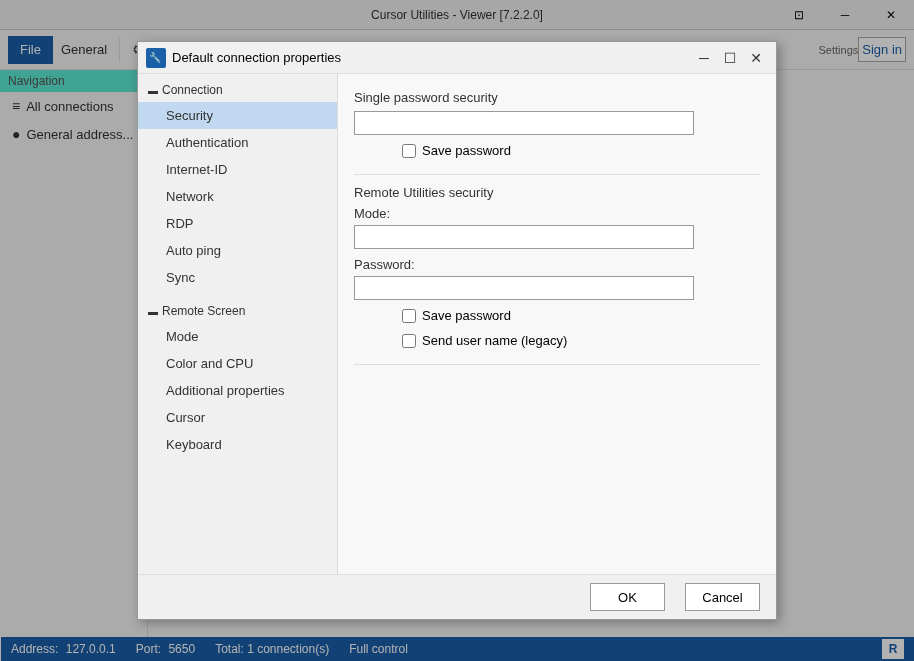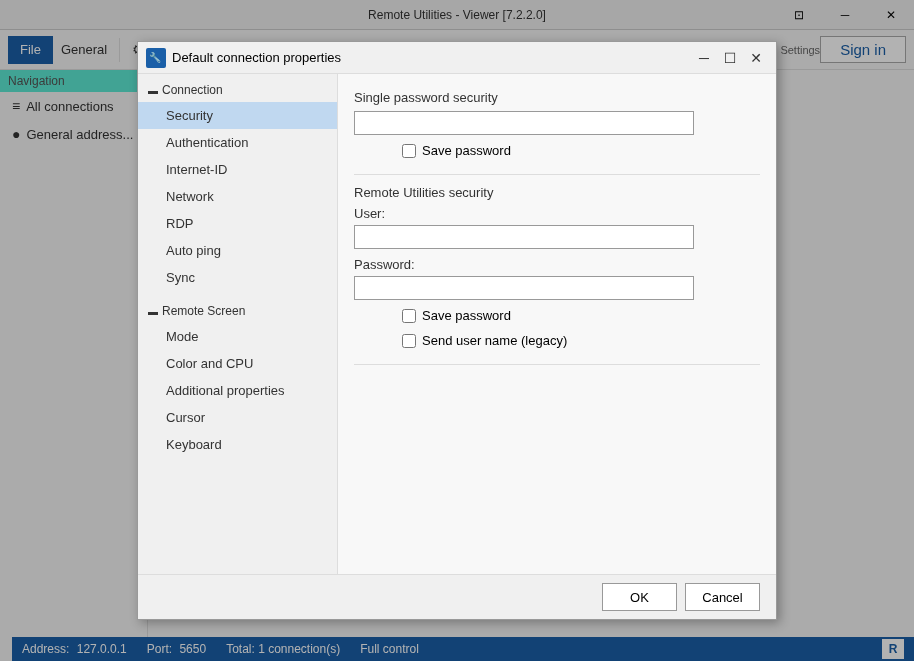--- a/index.html
+++ b/index.html
@@ -79,23 +79,23 @@
       cursor: pointer;
       font-size: 13px;
       color: #333;
       height: 28px;
     }
 
     .sign-in-btn {
       margin-left: auto;
       background: white;
       border: 1px solid #aaa;
-      padding: 4px 19px;
-      cursor: pointer;
-      font-size: 15px;
+      padding: 4px 3px;
+      cursor: pointer;
+      font-size: 13px;
       color: #1a5fa8;
     }
 
     .sidebar-header {
       padding: 4px 8px;
       font-size: 12px;
       color: #555;
       background: #5eead4;
     }
 
@@ -135,21 +135,21 @@
       height: 24px;
       background: #1a5fa8;
       display: flex;
       align-items: center;
       padding: 0 10px;
       color: white;
       font-size: 12px;
       gap: 20px;
       position: absolute;
       bottom: 0;
-      left: 12px;
+      left: 1px;
       right: 0;
     }
 
     
     .modal-overlay {
       position: absolute;
       top: 0; left: 0; right: 0; bottom: 0;
       background: rgba(0,0,0,0.3);
       display: flex;
       align-items: center;
@@ -297,21 +297,21 @@
       color: #333;
       margin-bottom: 4px;
       display: block;
     }
 
     .modal-footer {
       border-top: 1px solid #ddd;
       padding: 8px 16px;
       display: flex;
       justify-content: flex-end;
-      gap: 8px;
+      gap: 20px;
       background: #f0f0f0;
     }
 
     .footer-btn {
       min-width: 75px;
       height: 28px;
       border: 1px solid #999;
       background: white;
       cursor: pointer;
       font-size: 13px;
@@ -322,21 +322,21 @@
     .collapse-section {
       margin-bottom: 16px;
     }
   </style>
 </head>
 <body>
 
 <div class="app-window">
 
   <div class="app-titlebar">
-    <span>Remote Utilities - Viewer [7.2.2.0]</span>
+    <span>Cursor Utilities - Viewer [7.2.2.0]</span>
     <div class="app-titlebar-controls">
       <button class="app-titlebar-btn">⊡</button>
       <button class="app-titlebar-btn">─</button>
       <button class="app-titlebar-btn">✕</button>
     </div>
   </div>
 
   <div class="app-toolbar">
     <button class="file-btn">File</button>
     <button class="toolbar-btn">General</button>
@@ -462,21 +462,21 @@
               <input type="checkbox" style="">
               <label>Save password</label>
             </div>
           </div>
 
           <div class="separator"></div>
 
           <div class="collapse-section">
             <div class="section-title">Remote Utilities security</div>
 
-            <label class="form-label">User:</label>
+            <label class="form-label">Mode:</label>
             <input type="text" class="input-field" style="">
 
             <label class="form-label">Password:</label>
             <input type="password" class="input-field" style="">
 
             <div class="checkbox-row">
               <input type="checkbox" style="">
               <label>Save password</label>
             </div>
 

